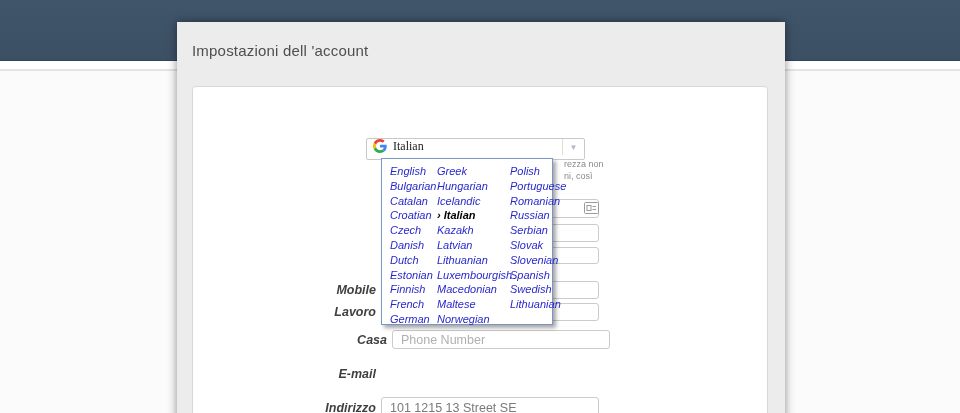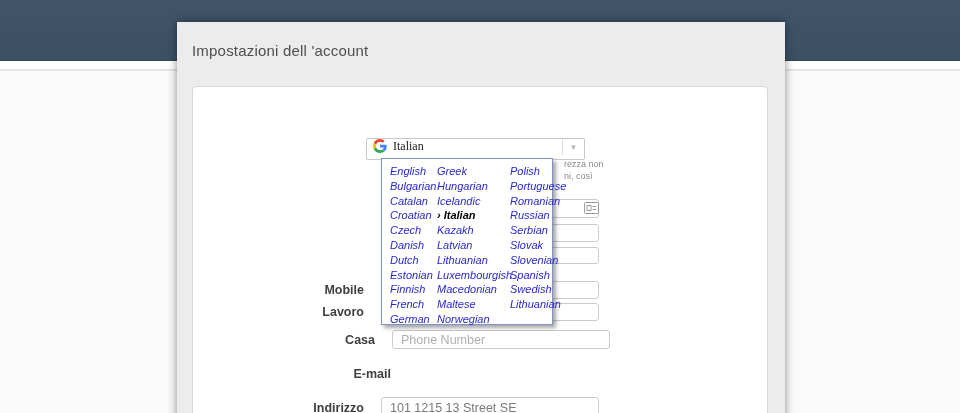--- a/index.html
+++ b/index.html
@@ -64,39 +64,39 @@
     font-style:italic;
   }
   .dropdown .lang{
     font-size:11px;line-height:14.8px;color:#2828cc;cursor:pointer;
     white-space:nowrap;
   }
   .dropdown .lang.sel{color:#000;font-weight:bold;}
   
   .frow{position:absolute;left:0;width:576px;}
   .frow .flabel{
-    position:absolute;left:4px;top:0;bottom:0;width:178px;
+    position:absolute;left:16px;top:0;bottom:0;width:178px;
     text-align:right;padding-right:11px;box-sizing:border-box;
     font-size:12.5px;font-weight:bold;color:#3f3f3f;
-    display:flex;align-items:center;justify-content:flex-end;
+    display:flex;align-items:center;justify-content:flex-end;font-style:italic;
   }
   .frow input{
     position:absolute;left:188px;top:0;width:218px;height:100%;
     border:1px solid #cbcbcb;border-radius:3px;box-sizing:border-box;
     font-family:"Liberation Sans","DejaVu Sans",sans-serif;
     font-size:12.5px;color:#7a7a7a;padding:0 8px;background:#fff;outline:none;
   }
   .frow input::placeholder{color:#b0b0b0;opacity:1;}
   .row1{top:112px;height:19px;}
   .row2{top:137px;height:18px;}
   .row3{top:160px;height:17px;}
   .row4{top:194px;height:18px;}
   .row5{top:216px;height:18px;}
   .row6{top:243px;height:19px;margin-left:11px;}
-  .row7{top:277px;height:19px;margin-left:27px;}
+  .row7{top:277px;height:19px;}
   .row8{top:310px;height:22px;}
   .card-icon{
     position:absolute;left:391px;top:3px;width:15px;height:12px;cursor:pointer;
   }
 </style>
 </head>
 <body>
 
 <div class="topbar"></div>
 <div class="page-rule"></div>

